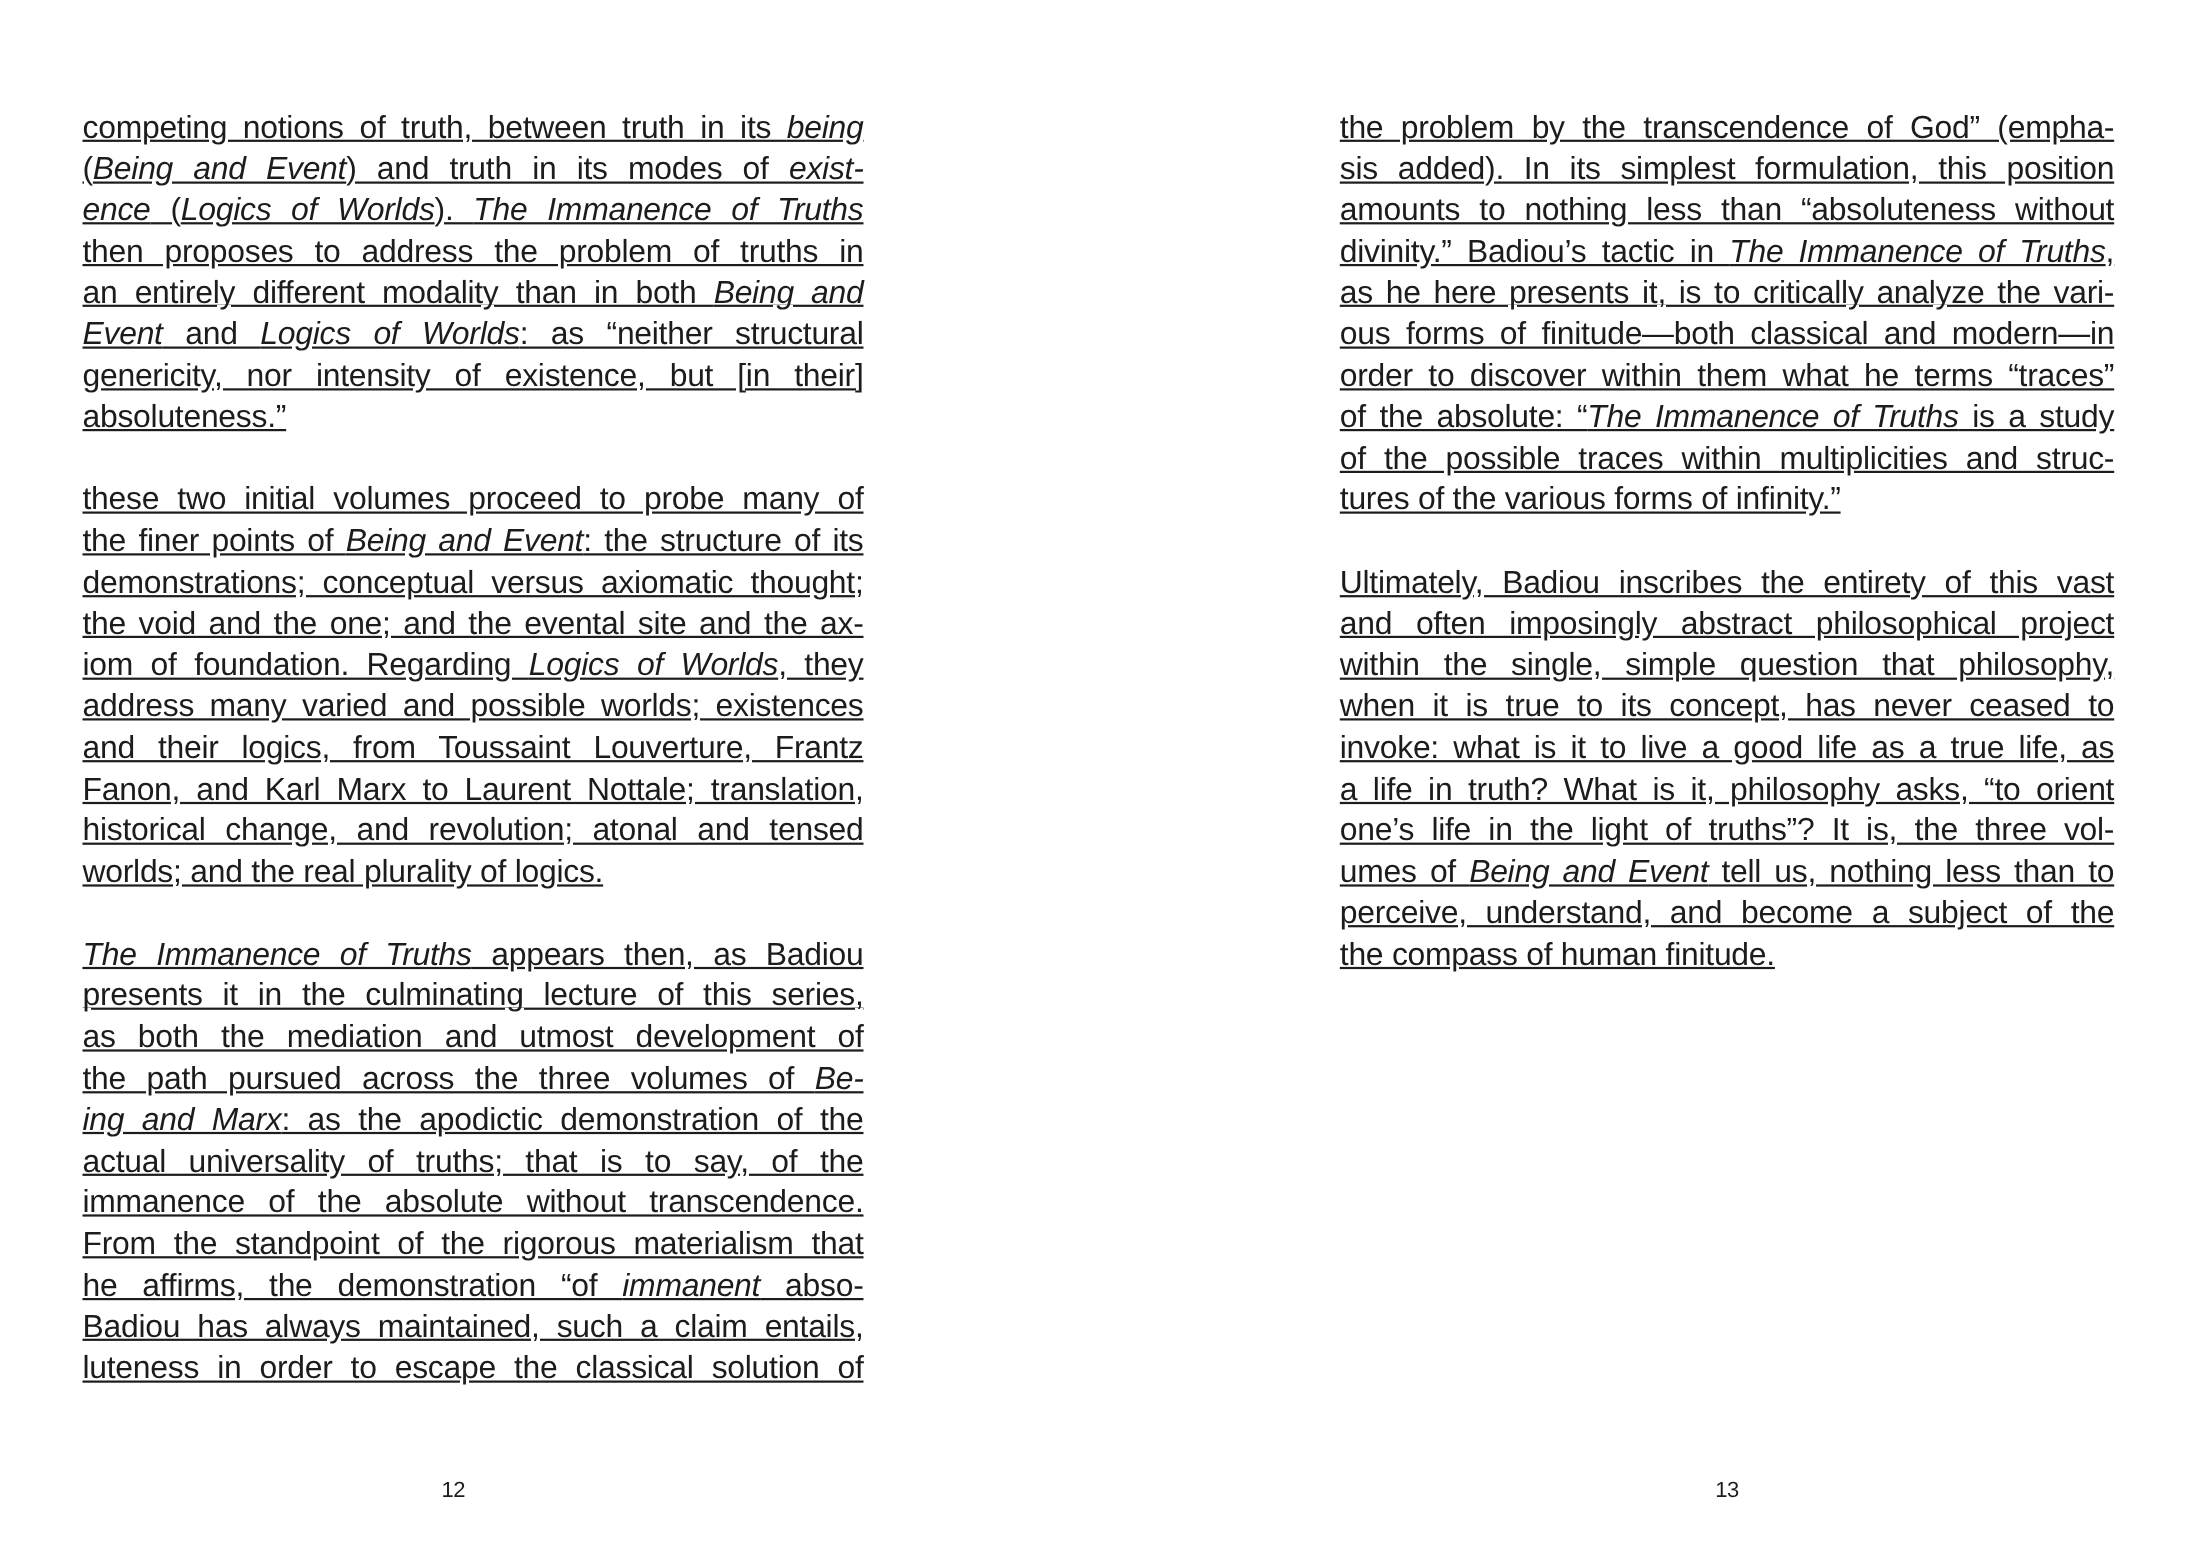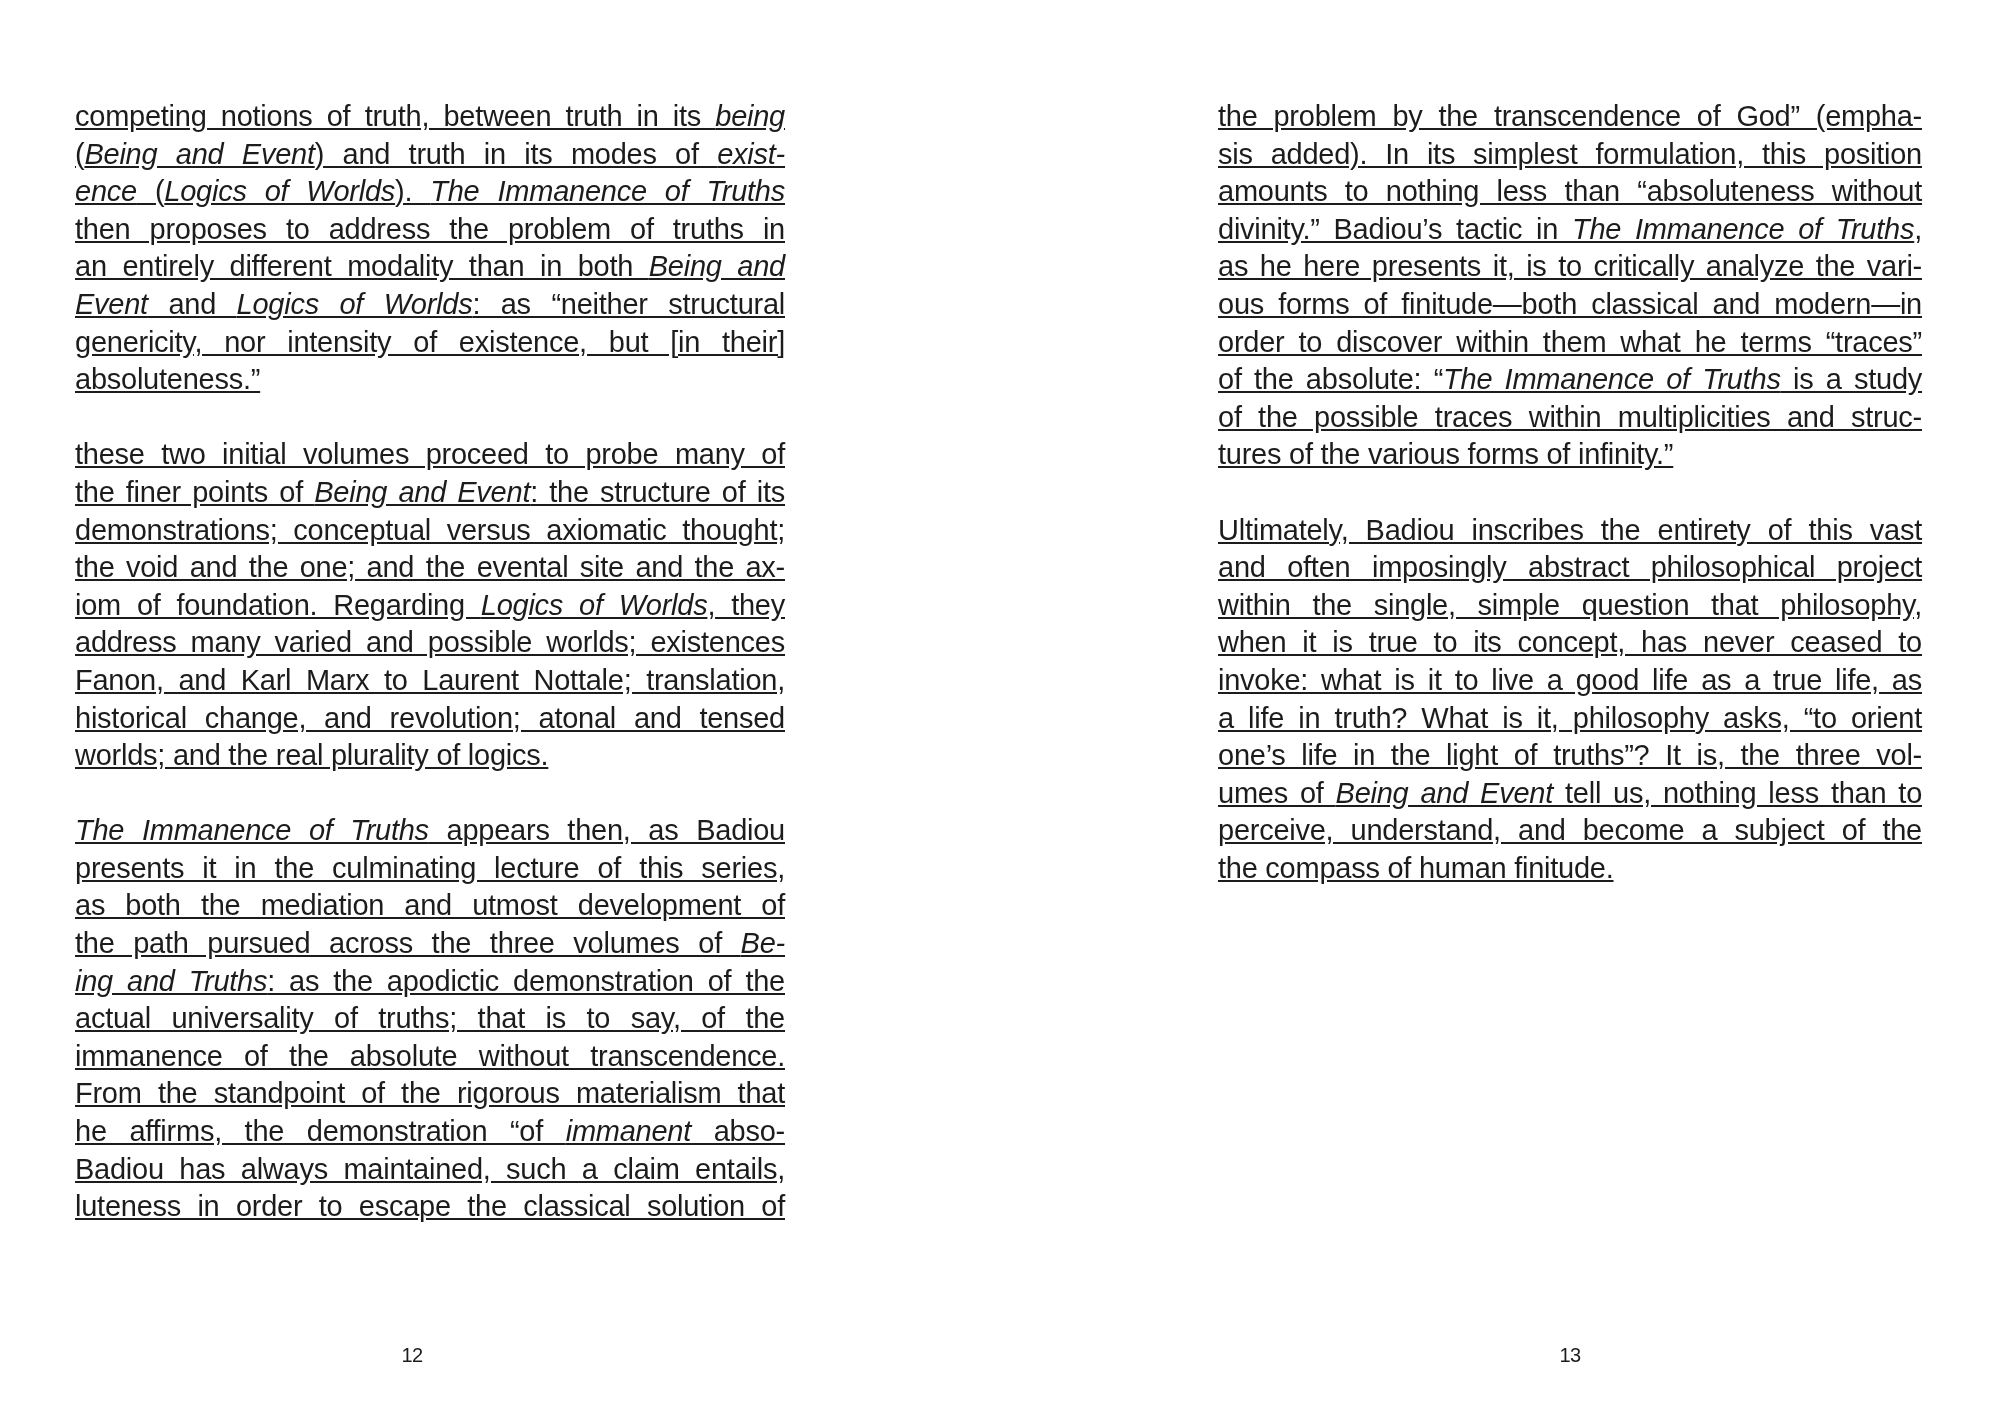--- a/index.html
+++ b/index.html
@@ -73,30 +73,31 @@
         <span class="line"><span>genericity, nor intensity of existence, but [in their]</span></span>
         <span class="line last"><span>absoluteness.”</span></span>
       </div>
       <div class="para">
         <span class="line"><span>these two initial volumes proceed to probe many of</span></span>
         <span class="line"><span>the finer points of </span><i>Being and Event</i><span>: the structure of its</span></span>
         <span class="line"><span>demonstrations; conceptual versus axiomatic thought;</span></span>
         <span class="line"><span>the void and the one; and the evental site and the ax-</span></span>
         <span class="line"><span>iom of foundation. Regarding </span><i>Logics of Worlds</i><span>, they</span></span>
         <span class="line"><span>address many varied and possible worlds; existences</span></span>
+        <span class="line"><span>and their logics, from Toussaint Louverture, Frantz</span></span>
         <span class="line"><span>Fanon, and Karl Marx to Laurent Nottale; translation,</span></span>
         <span class="line"><span>historical change, and revolution; atonal and tensed</span></span>
         <span class="line last"><span>worlds; and the real plurality of logics.</span></span>
       </div>
       <div class="para">
         <span class="line"><i>The Immanence of Truths</i><span> appears then, as Badiou</span></span>
         <span class="line"><span>presents it in the culminating lecture of this series,</span></span>
         <span class="line"><span>as both the mediation and utmost development of</span></span>
         <span class="line"><span>the path pursued across the three volumes of </span><i>Be-</i></span>
-        <span class="line"><i>ing and Truths</i><span>: as the apodictic demonstration of the</span></span>
+        <span class="line"><i>ing and Marx</i><span>: as the apodictic demonstration of the</span></span>
         <span class="line"><span>actual universality of truths; that is to say, of the</span></span>
         <span class="line"><span>immanence of the absolute without transcendence.</span></span>
         <span class="line"><span>From the standpoint of the rigorous materialism that</span></span>
         <span class="line"><span>he affirms, the demonstration “of </span><i>immanent</i><span> abso-</span></span>
         <span class="line"><span>Badiou has always maintained, such a claim entails,</span></span>
         <span class="line"><span>luteness in order to escape the classical solution of</span></span>
       </div>
     </div>
   <div class="page-number">12</div>
 </div>

